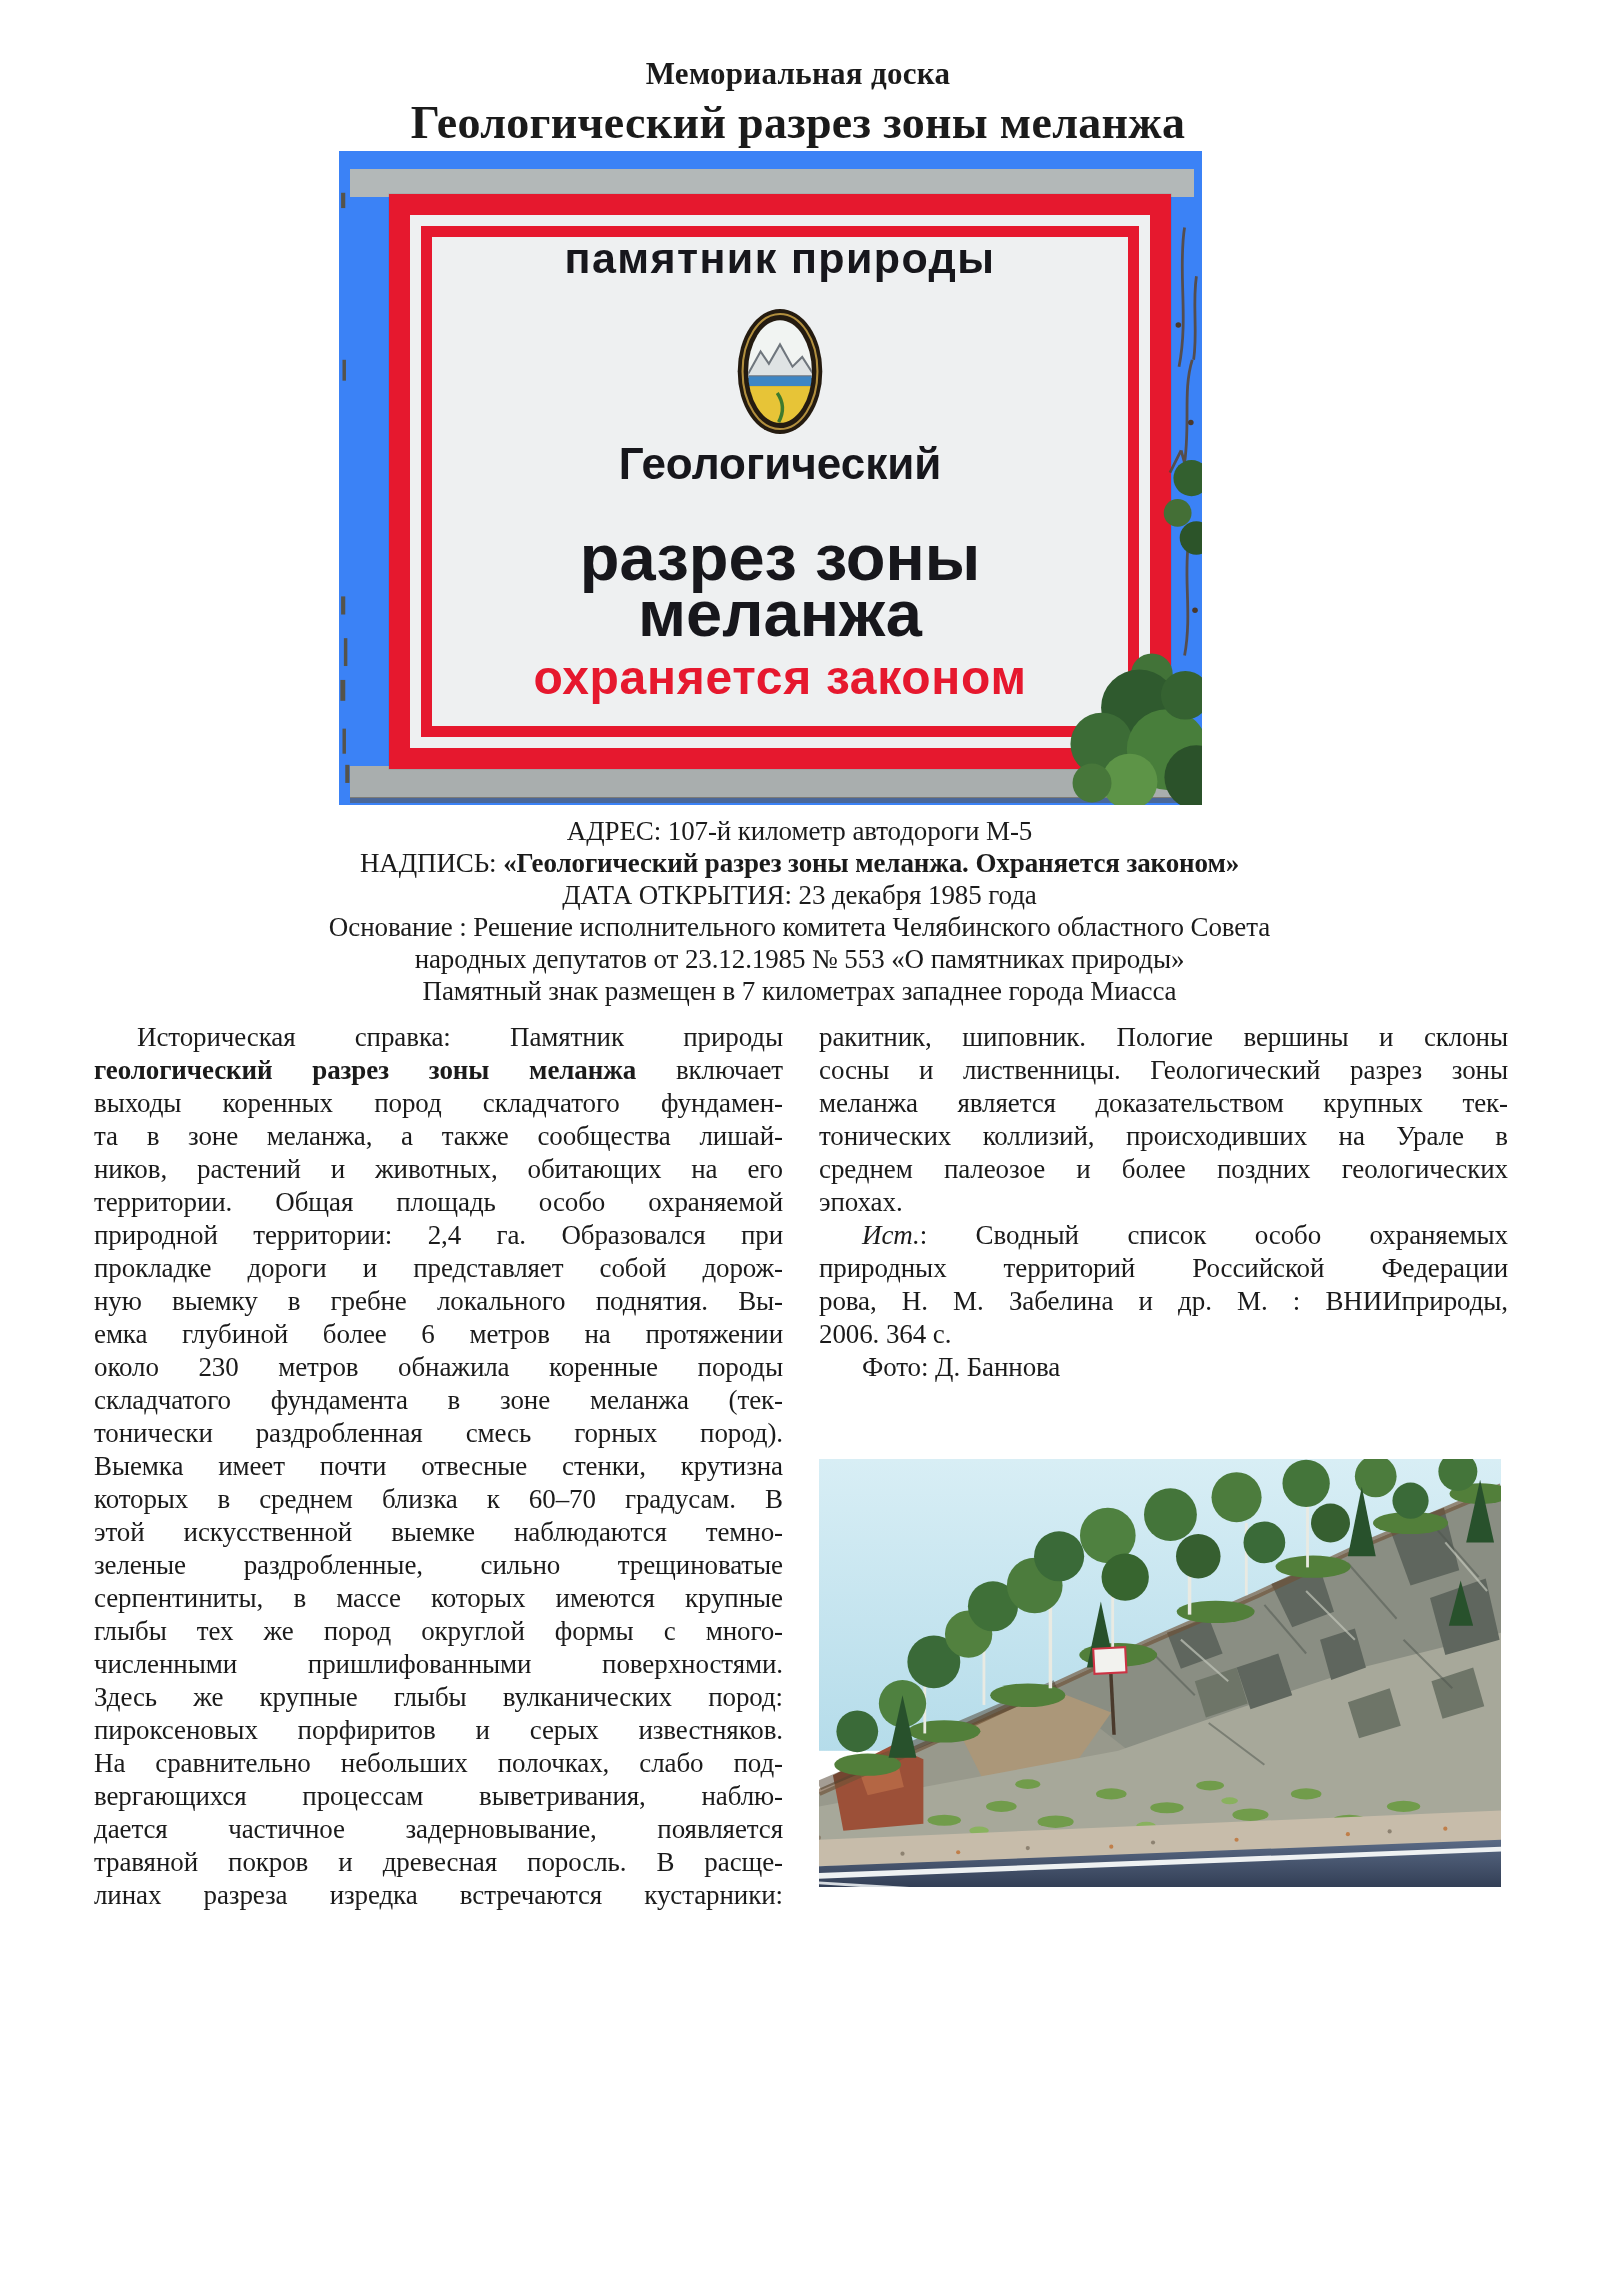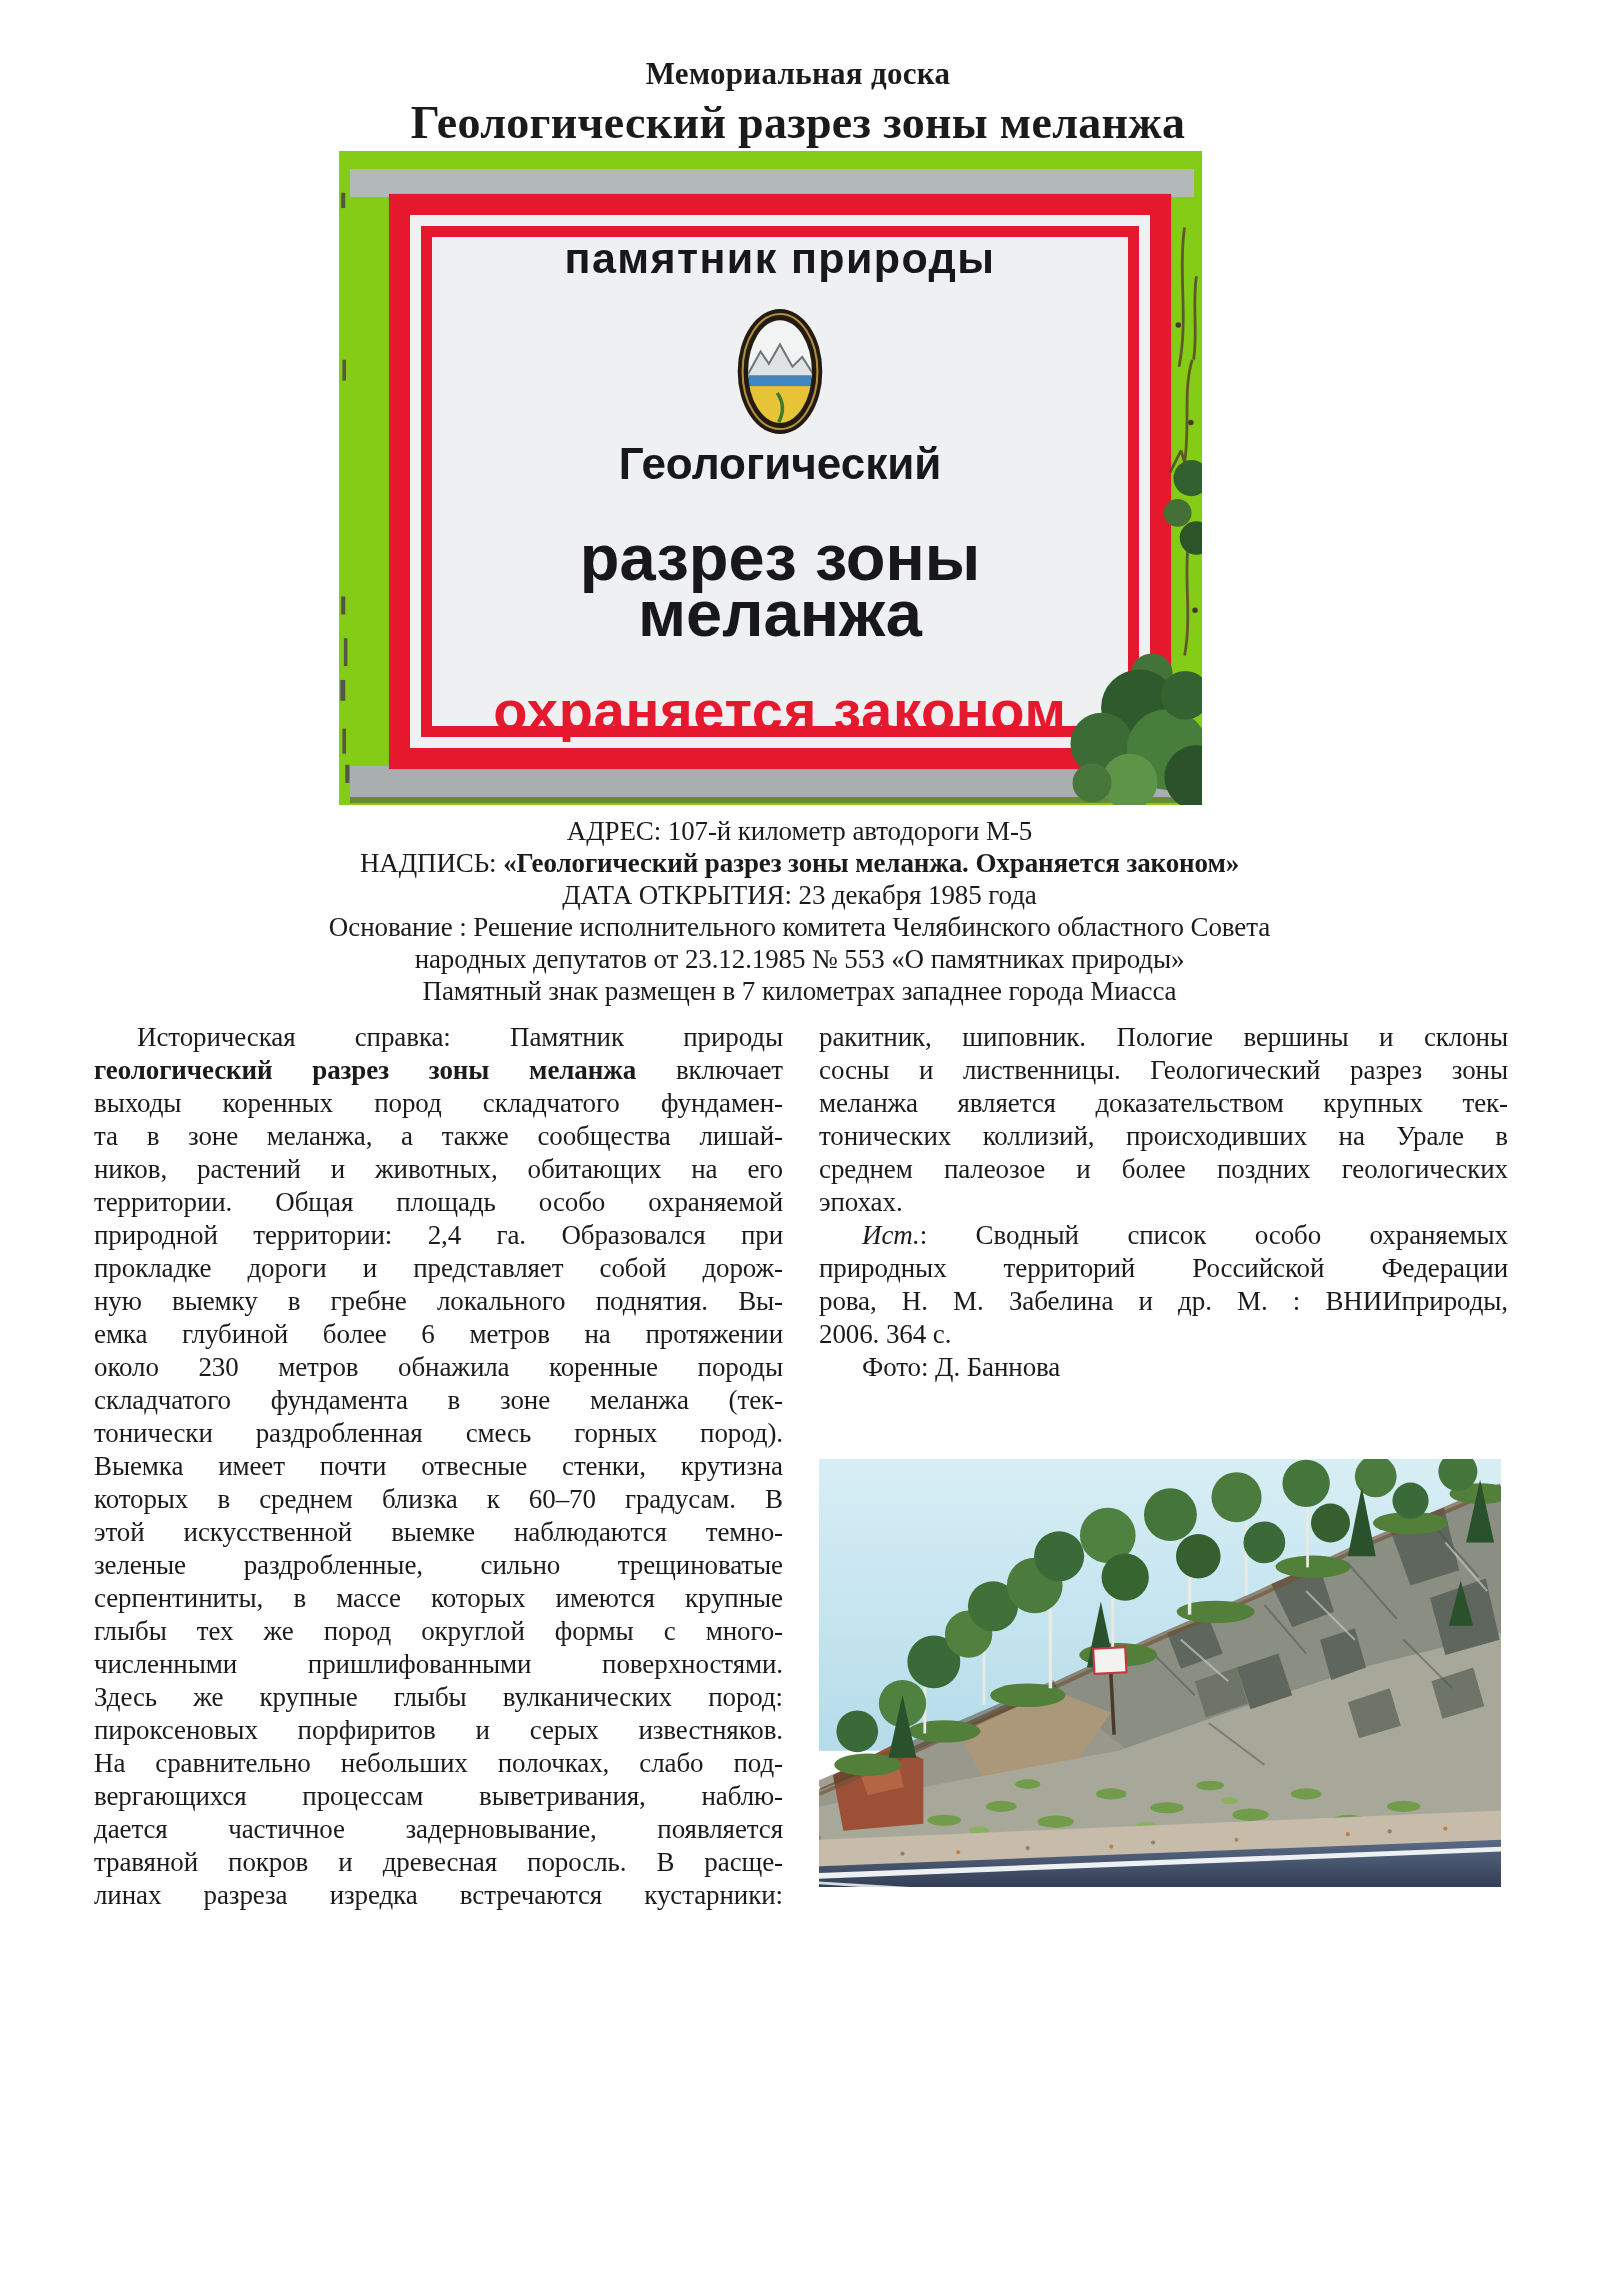--- a/index.html
+++ b/index.html
@@ -6,35 +6,35 @@
   .page{position:relative;width:1596px;height:2295px;background:#ffffff;overflow:hidden;
         font-family:"Liberation Serif","DejaVu Serif",serif;color:#1b1b1b;}
 
   
   .kicker{position:absolute;top:56px;left:0;width:100%;text-align:center;
           font-size:31px;font-weight:bold;letter-spacing:0.3px;}
   .title{position:absolute;top:96px;left:0;width:100%;text-align:center;
          font-size:46px;font-weight:bold;letter-spacing:0.3px;}
 
   
-  .photo1{position:absolute;left:339px;top:151px;width:863px;height:654px;background:#84cc16;}
+  .photo1{position:absolute;left:339px;top:151px;width:863px;height:654px;background:#3b82f6;}
   .p1-graytop{position:absolute;left:11px;right:8.3px;top:18px;height:28px;background:#b3b8b8;}
   .p1-graybot{position:absolute;left:11px;right:8.3px;top:615px;height:32px;background:#a9aeae;}
   .p1-edge{position:absolute;left:11px;right:8.3px;top:646px;height:5.6px;background:#57524a;opacity:.55;}
   .p1-frame{position:absolute;left:50px;top:43px;width:782px;height:575px;background:#e6182e;
             box-shadow:0 0 0 0.7px rgba(0,0,0,.08);}
   .p1-gap{position:absolute;inset:21px;background:#eef0f1;}
   .p1-inner{position:absolute;inset:32px;border:11px solid #e6182e;background:#eef0f1;}
   .sign-text{position:absolute;left:0;width:100%;text-align:center;
              font-family:"Liberation Sans","DejaVu Sans",sans-serif;font-weight:bold;color:#17171c;}
   .sign-top{top:40px;font-size:43px;letter-spacing:1.4px;}
   .sign-l1{top:245px;font-size:44px;}
   .sign-l2{top:326px;font-size:65px;}
   .sign-l3{top:382px;font-size:65px;}
-  .sign-red{top:484px;font-size:56px;color:#e6182e;letter-spacing:0.7px;}
+  .sign-red{top:456px;font-size:48px;color:#e6182e;letter-spacing:0.7px;}
   .emblem{position:absolute;left:calc(50% - 43px);top:114px;width:86px;height:127px;}
   .p1-decor{position:absolute;inset:0;pointer-events:none;}
 
   
   .info{position:absolute;left:104px;top:815px;width:1391px;}
   .info .jline{text-align:center;text-align-last:center;font-size:27px;line-height:32px;}
 
   
   .colblock{position:absolute;width:689px;}
   .col-left{left:94px;top:1021px;}

